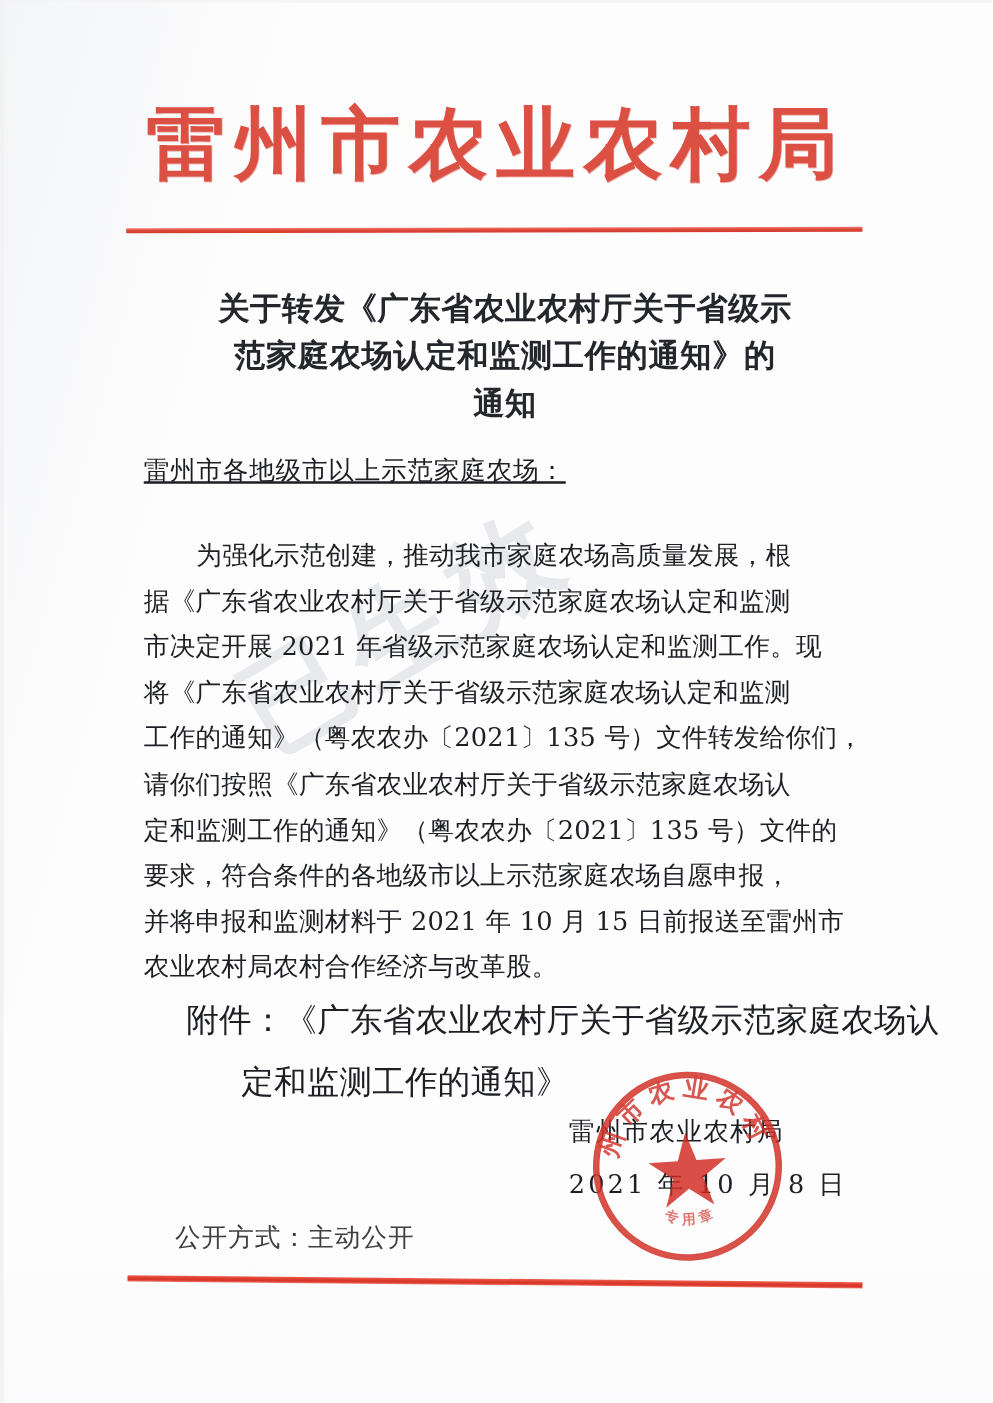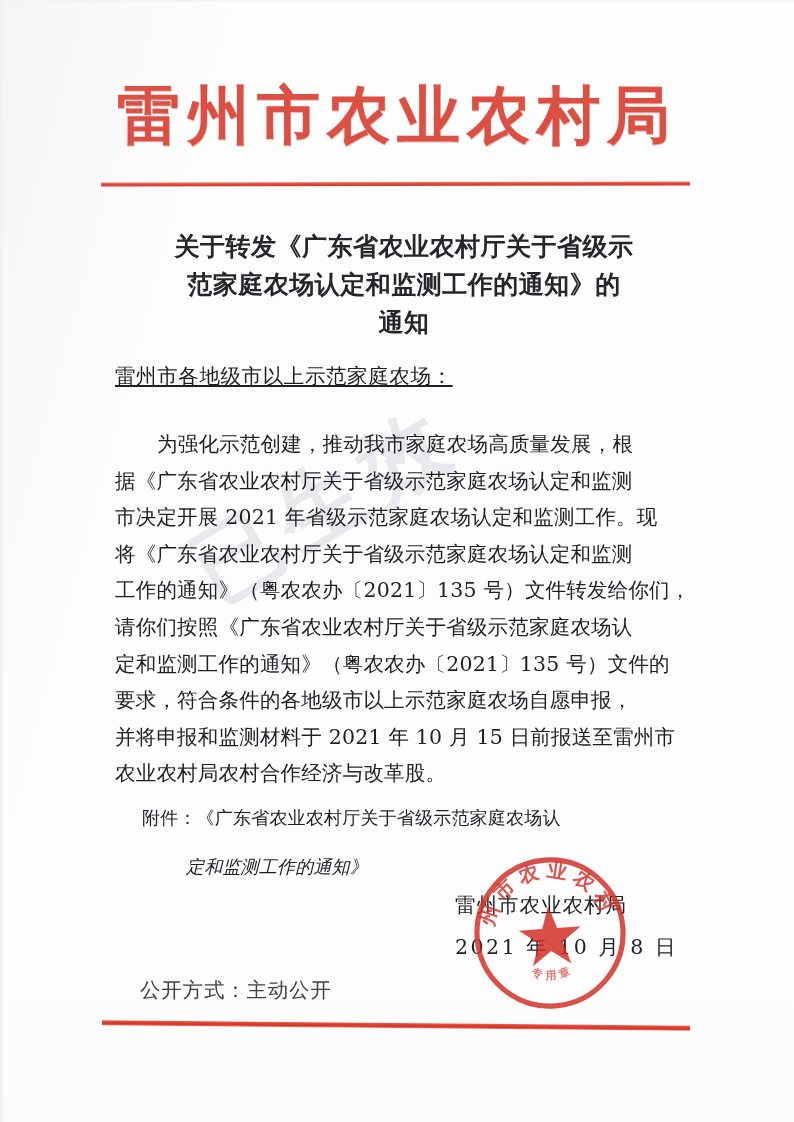--- a/index.html
+++ b/index.html
@@ -126,30 +126,30 @@
   }
   .body-line {
     display: block;
     white-space: nowrap;
   }
   .body-line.indent { padding-left: 42px; margin-top: 24px; }
 
   
   .attachment {
     position: absolute;
-    left: 142px;
+    left: 149px;
     width: 530px;
     top: 793px;
-    font-size: 18px;
+    font-size: 26px;
     line-height: 49px;
     color: #1d1f24;
     letter-spacing: 0.2px;
   }
   .attachment .ln { display: block; white-space: nowrap; }
-  .attachment .ln2 { padding-left: 44px; font-style: italic; }
+  .attachment .ln2 { padding-left: 44px; }
 
   
   .signature {
     position: absolute;
     left: 455px;
     top: 884px;
     font-size: 20.5px;
     line-height: 42px;
     color: #1d1f24;
     letter-spacing: 1px;

